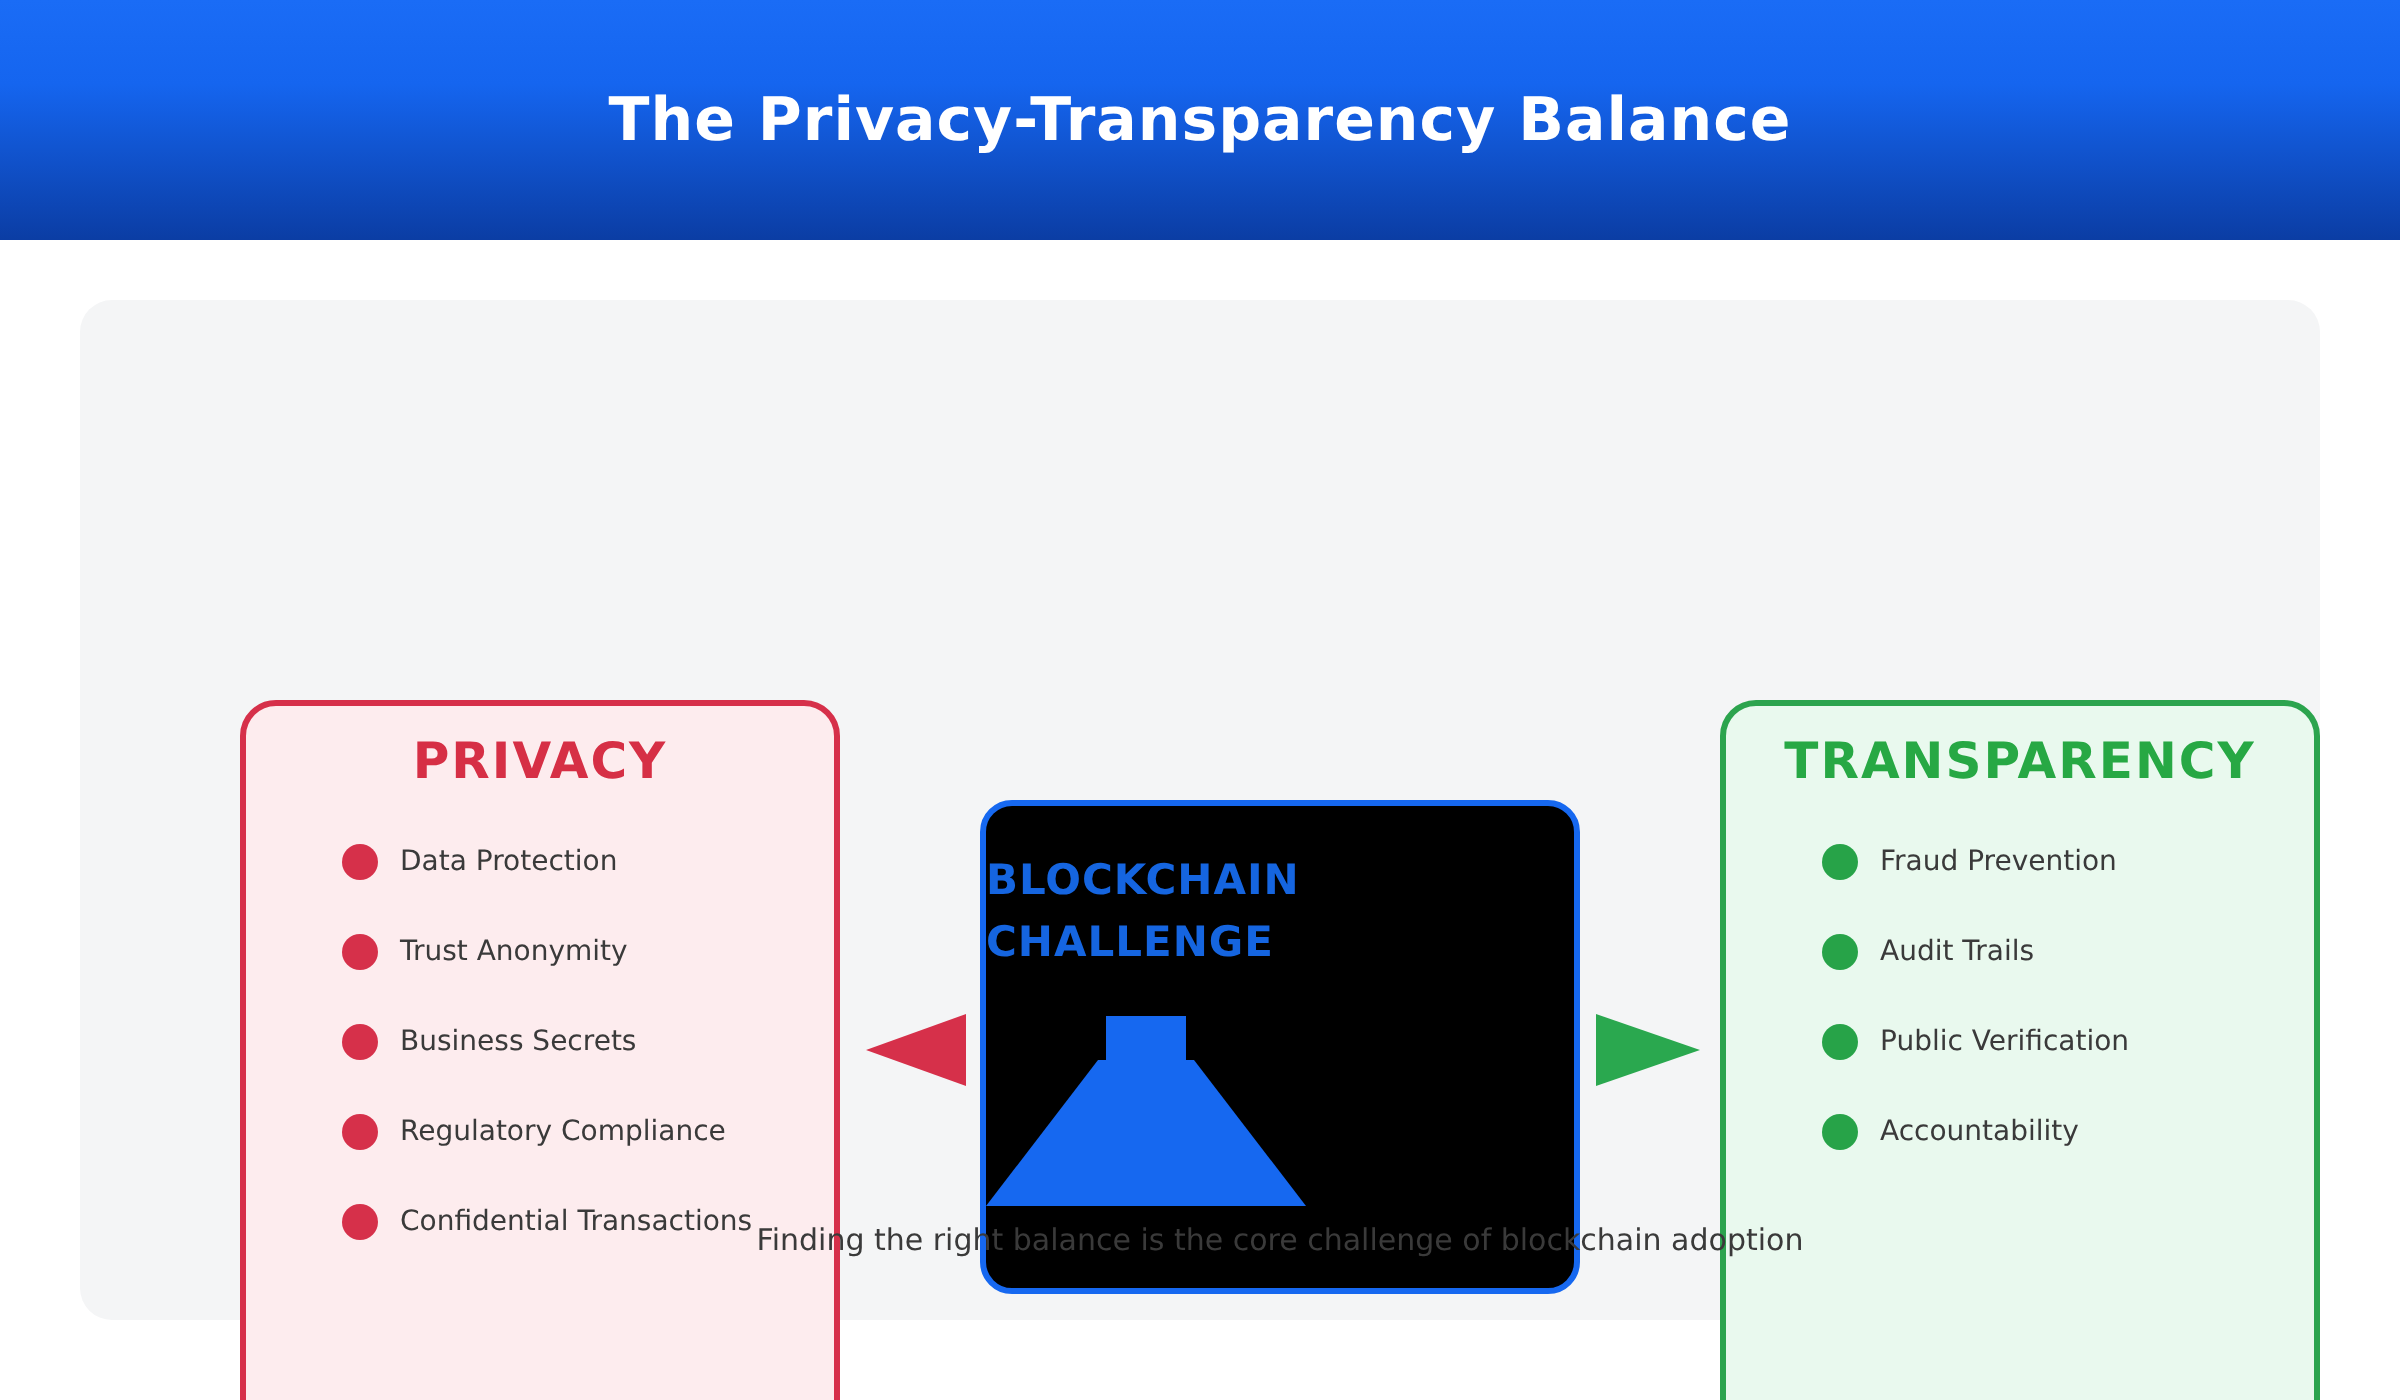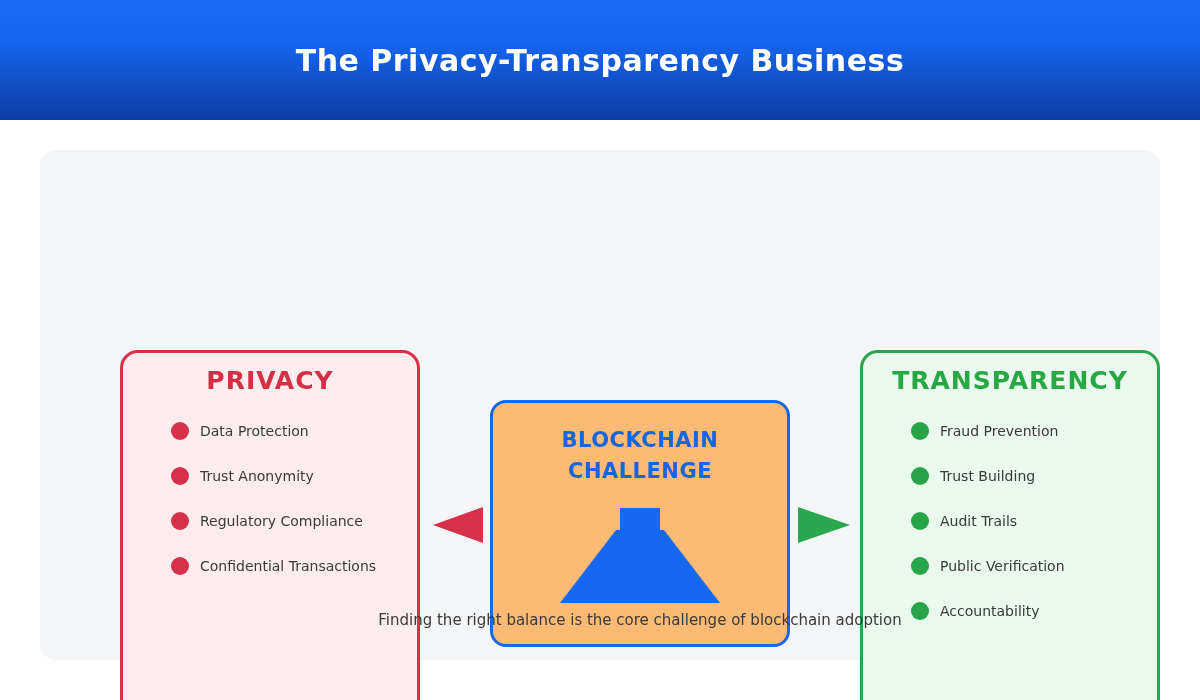--- a/index.html
+++ b/index.html
@@ -33,22 +33,21 @@
   .privacy-box {
     left: 80px; top: 200px; width: 300px; height: 424px;
     background: #fdecee; border: 3px solid #d6304a;
   }
   .transparency-box {
     left: 820px; top: 200px; width: 300px; height: 368px;
     background: #e9f9ee; border: 3px solid #2ca44e;
   }
   .challenge-box {
     left: 450px; top: 250px; width: 300px; height: 247px;
-    background: #fdba74; border: 3px solid #1668f0; border-radius: 16px;
-    text-align: center;
+    background: #000000; border: 3px solid #1668f0; border-radius: 16px;
   }
 
   .card-title {
     display: block; text-align: center; padding-top: 14px;
     font-size: 25px; font-weight: bold; line-height: 28px; letter-spacing: 1px;
   }
   .privacy-box .card-title { color: #d62f45; }
   .transparency-box .card-title { color: #27a844; }
 
   .box-list { margin-top: 13px; padding-left: 28px; }
@@ -86,35 +85,39 @@
     position: absolute; left: 0; top: 611px; width: 1200px;
     text-align: center; font-size: 15px; color: #3a3a3a;
   }
 </style>
 </head>
 <body>
 
 <div id="page">
 
   <div class="header">
-    <h1>The Privacy-Transparency Business</h1>
+    <h1>The Privacy-Transparency Balance</h1>
   </div>
 
   <div class="panel">
 
     <div class="card privacy-box">
       <span class="card-title">PRIVACY</span>
       <div class="box-list">
         <div class="row">
           <span class="dot"></span>
           <span class="label">Data Protection</span>
         </div>
         <div class="row">
           <span class="dot"></span>
           <span class="label">Trust Anonymity</span>
+        </div>
+        <div class="row">
+          <span class="dot"></span>
+          <span class="label">Business Secrets</span>
         </div>
         <div class="row">
           <span class="dot"></span>
           <span class="label">Regulatory Compliance</span>
         </div>
         <div class="row">
           <span class="dot"></span>
           <span class="label">Confidential Transactions</span>
         </div>
       </div>
@@ -139,24 +142,20 @@
 
     <div class="card transparency-box">
       <span class="card-title">TRANSPARENCY</span>
       <div class="box-list">
         <div class="row">
           <span class="dot"></span>
           <span class="label">Fraud Prevention</span>
         </div>
         <div class="row">
           <span class="dot"></span>
-          <span class="label">Trust Building</span>
-        </div>
-        <div class="row">
-          <span class="dot"></span>
           <span class="label">Audit Trails</span>
         </div>
         <div class="row">
           <span class="dot"></span>
           <span class="label">Public Verification</span>
         </div>
         <div class="row">
           <span class="dot"></span>
           <span class="label">Accountability</span>
         </div>

